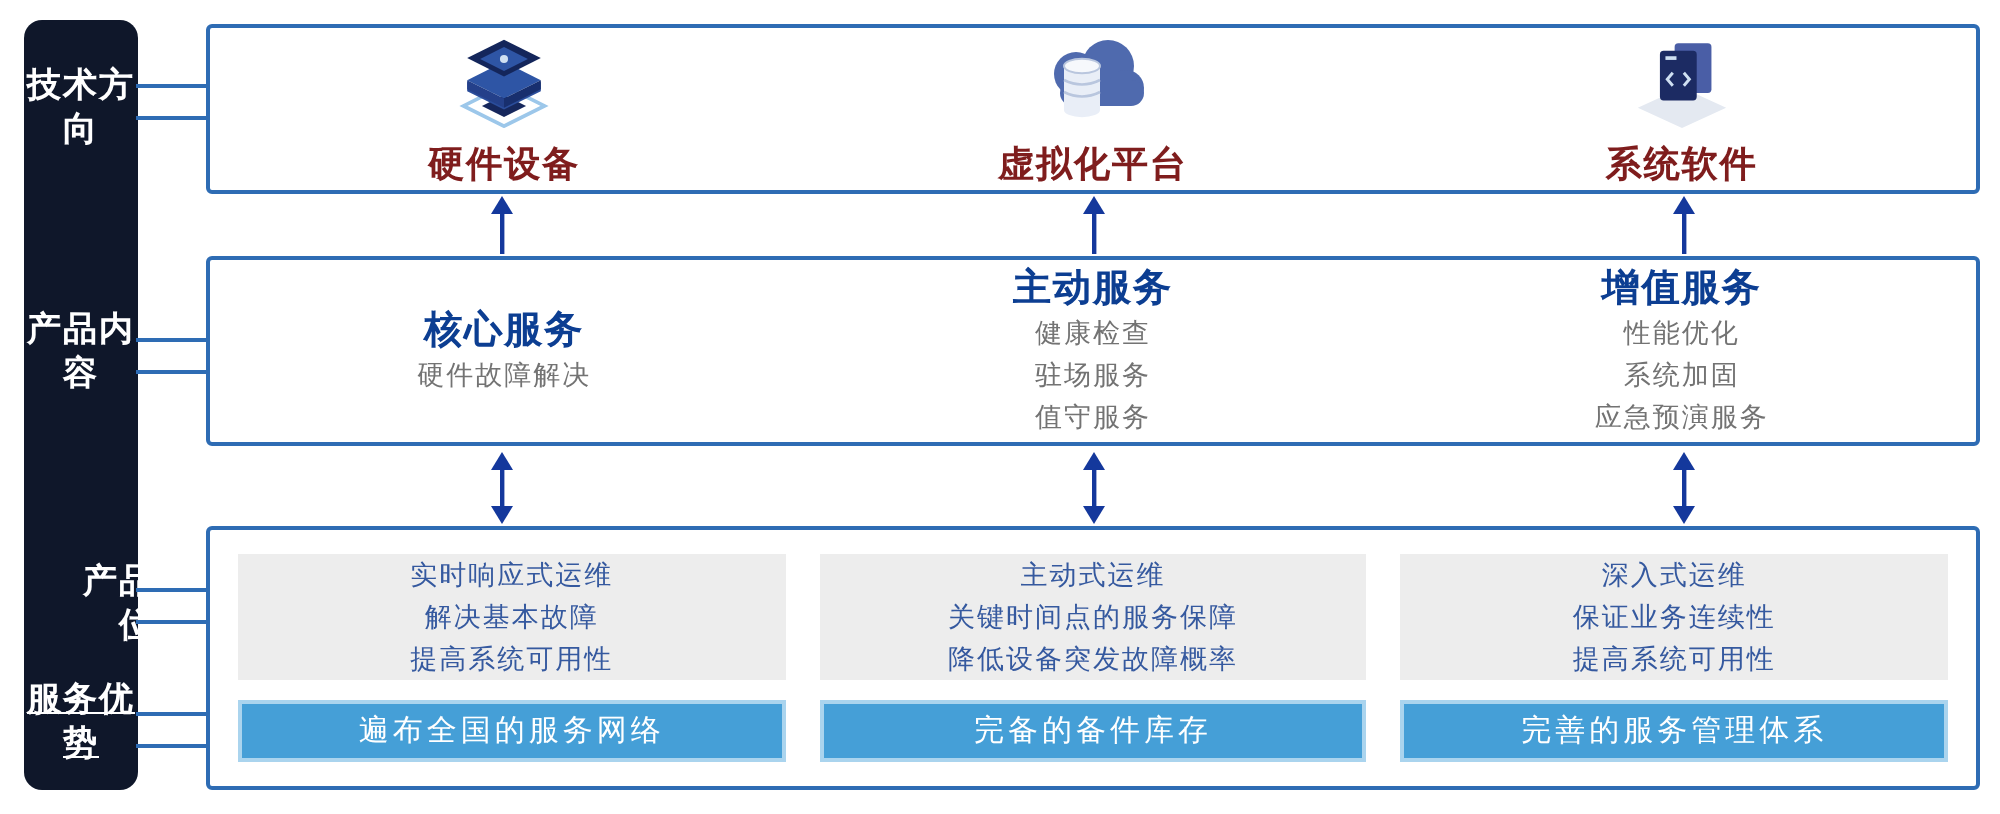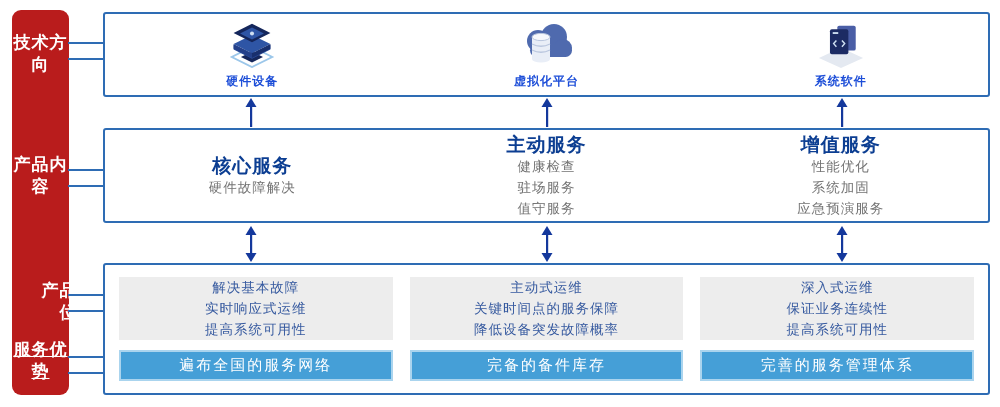--- a/index.html
+++ b/index.html
@@ -1,42 +1,42 @@
 <!DOCTYPE html>
 <html><head>
 <meta charset="utf-8">
 <style>
   html,body { margin:0; padding:0; background:#ffffff;
     font-family:"Liberation Sans","DejaVu Sans",sans-serif; }
   .canvas { position:relative; width:1000px; height:407px; background:#ffffff; overflow:hidden; }
 
   
   .sidebar { position:absolute; left:12px; top:10px; width:57px; height:385px;
-    background:#b91c1c; border-radius:9px; }
+    background:#0f172a; border-radius:9px; }
   .side-label { position:absolute; left:0; width:100%; color:#ffffff; font-weight:bold;
     font-size:17px; line-height:1.32; text-align:center; letter-spacing:1px; }
   .side-label.l1 { top:22px; }
   .side-label.l2 { top:144px;text-align:center; }
   .side-label.l3 { top:270px;padding-left:28px; }
   .side-label.l4 { top:329px;text-decoration:underline; }
 
   
   .connector { position:absolute; left:68px; width:36px; height:2px; background:#2e6cb4; }
 
   
   .frame { position:absolute; left:103px; width:887px; background:#ffffff;
     border:2px solid #2e6cb4; border-radius:3px; box-sizing:border-box; display:flex; }
   .top-frame { top:12px; height:85px; }
   .mid-frame { top:128px; height:95px; }
   .bot-frame { top:263px; height:132px; padding:12px 14px; gap:17px; }
 
   
   .tech-col { flex:1; display:flex; flex-direction:column; align-items:center;
     justify-content:center; gap:1px; padding-top:2px; }
-  .tech-label { color:#1d4ed8; font-weight:bold; font-size:12px; letter-spacing:1px; }
+  .tech-label { color:#7f1d1d; font-weight:bold; font-size:18px; letter-spacing:1px; }
 
   
   .mid-col { flex:1; display:flex; flex-direction:column; align-items:center; justify-content:center; }
   .mid-title { color:#0c3e92; font-weight:bold; font-size:19px; line-height:23px; letter-spacing:1px; }
   .mid-item { color:#737373; font-size:13.5px; line-height:21px; letter-spacing:1px; }
 
   
   .bot-col { flex:1; display:flex; flex-direction:column; min-width:0; }
   .gray-panel { background:#ededed; height:68px; display:flex; flex-direction:column;
     align-items:center; justify-content:center; }
@@ -176,22 +176,22 @@
     <svg width="16" height="36" viewBox="0 0 16 36">
         <polygon points="8,0 13.5,9 2.5,9" fill="#14389c"></polygon>
         <rect x="7" y="8" width="2.2" height="20" fill="#14389c"></rect>
         <polygon points="8,36 13.5,27 2.5,27" fill="#14389c"></polygon>
       </svg>
   </div>
 
   <div class="frame bot-frame">
     <div class="bot-col">
       <div class="gray-panel">
+        <div class="gray-line">实时响应式运维</div>
         <div class="gray-line">解决基本故障</div>
-        <div class="gray-line">实时响应式运维</div>
         <div class="gray-line">提高系统可用性</div>
       </div>
       <div class="bar">遍布全国的服务网络</div>
     </div>
     <div class="bot-col">
       <div class="gray-panel">
         <div class="gray-line">主动式运维</div>
         <div class="gray-line">关键时间点的服务保障</div>
         <div class="gray-line">降低设备突发故障概率</div>
       </div>

